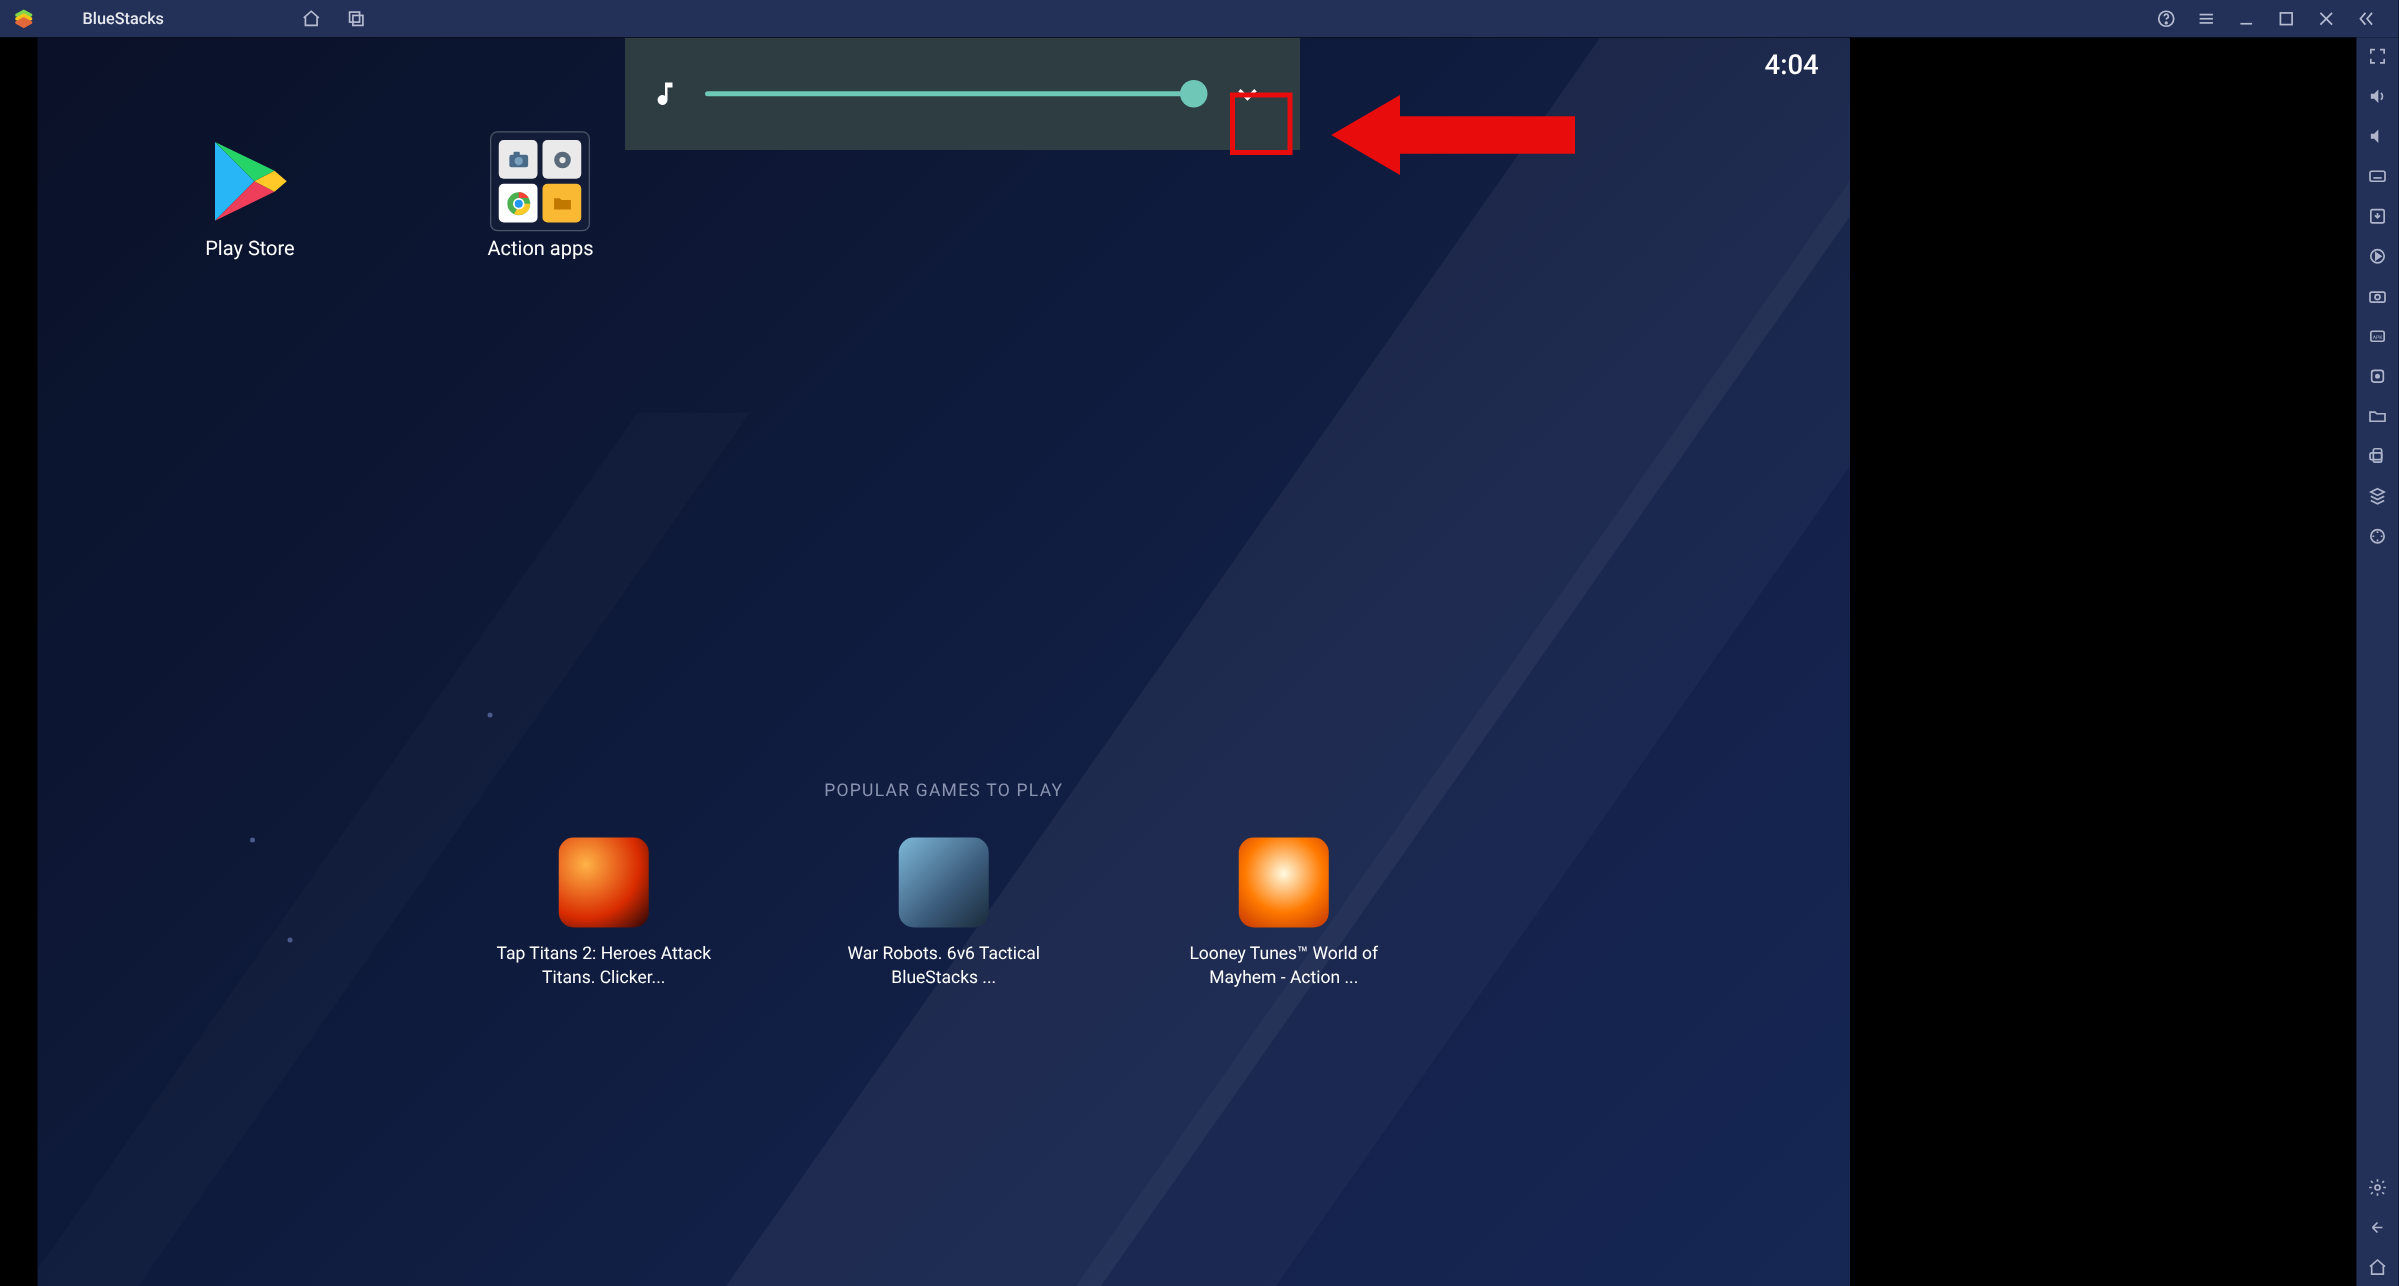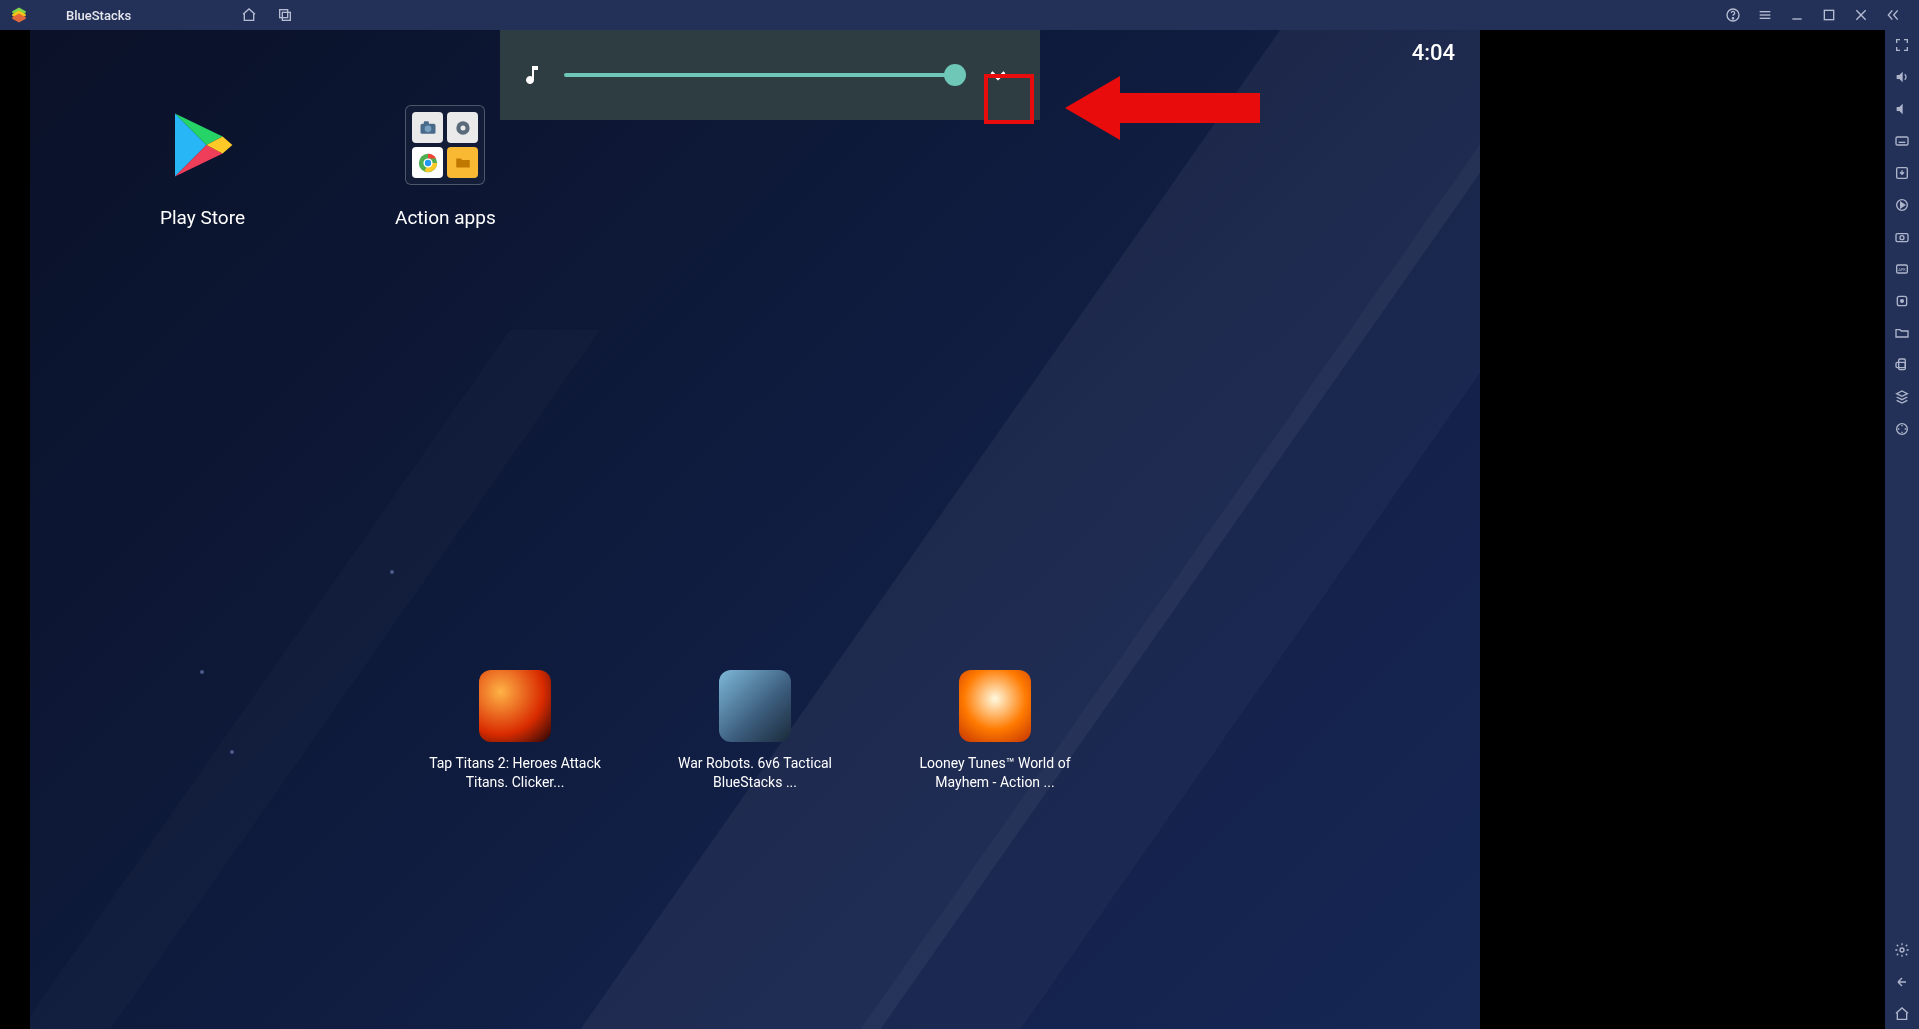--- a/index.html
+++ b/index.html
@@ -63,21 +63,21 @@
 
 .app-grid {
   position: absolute;
   left: 130px;
   top: 75px;
   display: flex;
   gap: 150px;
 }
 .app-item { display: flex; flex-direction: column; align-items: center; cursor: pointer; }
 .app-icon { width: 80px; height: 80px; display:flex; align-items:center; justify-content:center; }
-.app-label { color: #fff; font-size: 19px; margin-top: 21px; text-align:center; }
+.app-label { color: #fff; font-size: 16px; margin-top: 4px; text-align:center; }
 
 .system-apps-folder {
   width: 80px; height: 80px; border:1px solid rgba(255,255,255,.25); border-radius:6px;
   display:grid; grid-template-columns:1fr 1fr; grid-template-rows:1fr 1fr; gap:4px; padding:6px;
   background: rgba(255,255,255,.03);
 }
 .mini-app { width:100%; height:100%; border-radius:4px; display:flex; align-items:center; justify-content:center; font-size:18px;}
 .mini-camera { background:#eaeaea; }
 .mini-gear { background:#eaeaea; }
 .mini-chrome { background:#fff; }
@@ -146,21 +146,21 @@
   color:#8a94b0;
   font-size:14px;
   letter-spacing: 1px;
 }
 .popular-row {
   position:absolute;
   left: 0; right:0;
   top: 640px;
   display:flex;
   justify-content:center;
-  gap: 60px;
+  gap: 92px;
 }
 .game-item { display:flex; flex-direction:column; align-items:center; width:180px; cursor:pointer; }
 .game-thumb { width:72px; height:72px; border-radius:12px; margin-bottom:12px; background-size:cover; }
 .g1 { background: radial-gradient(circle at 30% 30%, #ffb347, #d92b00 60%, #220507); }
 .g2 { background: linear-gradient(135deg,#7db8d8,#3a5a7a 60%,#1a2a3a); }
 .g3 { background: linear-gradient(180deg,#ffd803,#ff8a00 70%,#c05500); }
 .g4 { background: radial-gradient(circle at 50% 40%, #fffae0, #ff7a00 55%, #c23300); }
 .game-title { color:#fff; font-size:14px; text-align:center; line-height:1.35; }
 
 .right-toolbar {
@@ -295,20 +295,21 @@
               <polyline points="5 9 12 16 19 9"></polyline>
             </svg>
         </div>
       </div>
 
       <div class="red-box"></div>
       <svg class="red-arrow" width="200" height="80" viewBox="0 0 200 80">
         <polygon points="0,40 55,8 55,25 195,25 195,55 55,55 55,72" fill="#e80c0c"></polygon>
       </svg>
 
+      <div class="popular-header">POPULAR GAMES TO PLAY</div>
       <div class="popular-row">
         <div class="game-item">
           <div class="game-thumb g1"></div>
           <div class="game-title">Tap Titans 2: Heroes Attack Titans. Clicker...</div>
         </div>
         <div class="game-item">
           <div class="game-thumb g2"></div>
           <div class="game-title">War Robots. 6v6 Tactical BlueStacks ...</div>
         </div>
         <div class="game-item">

